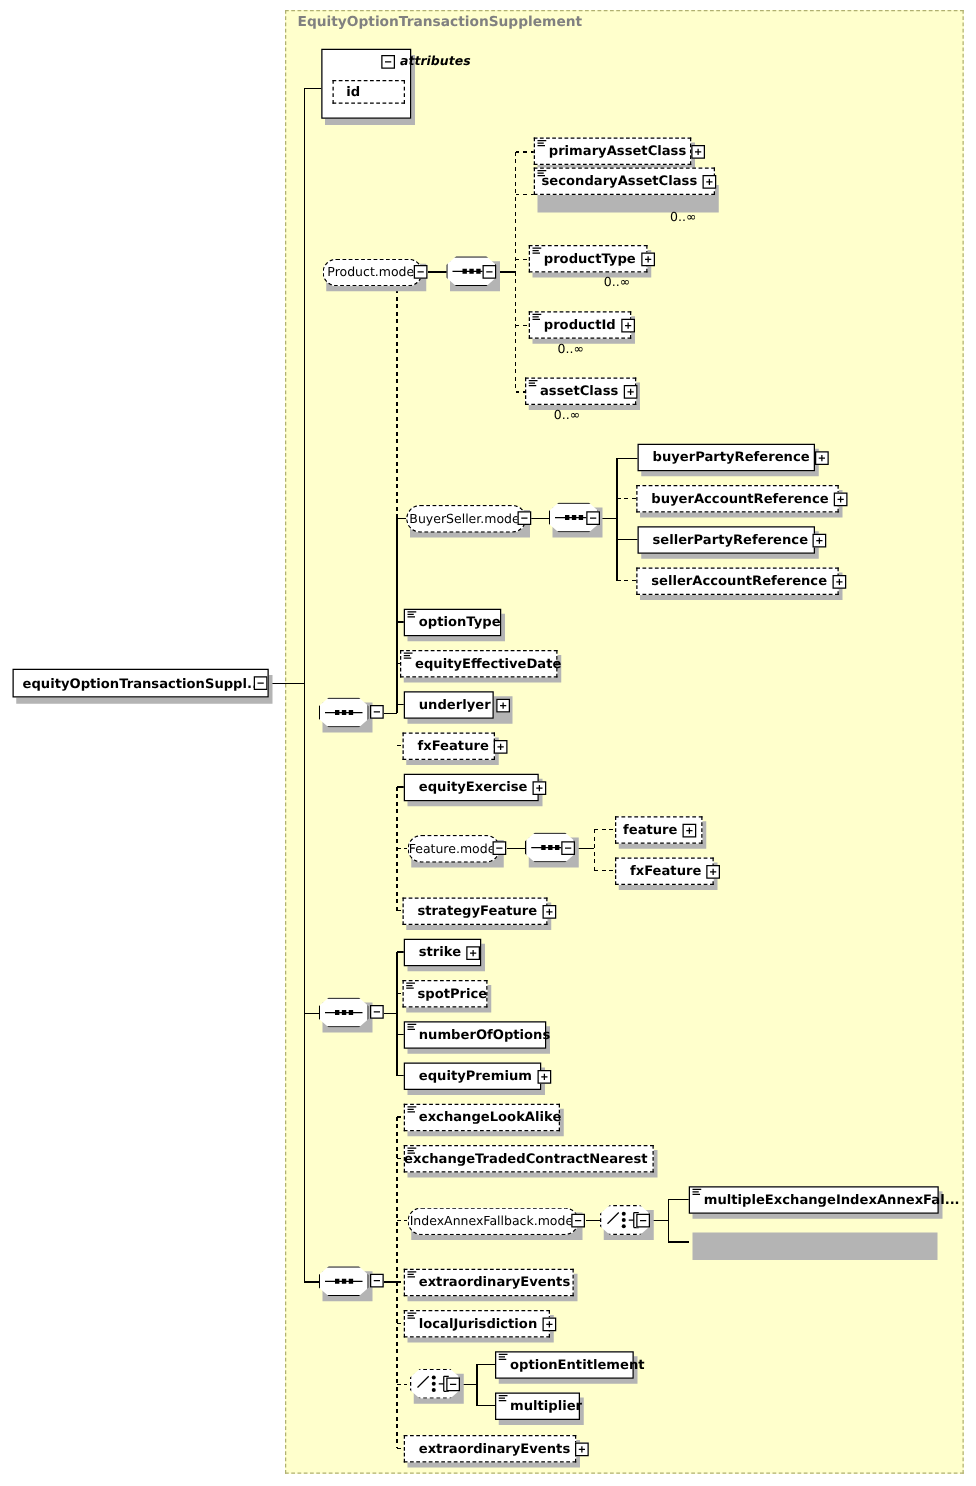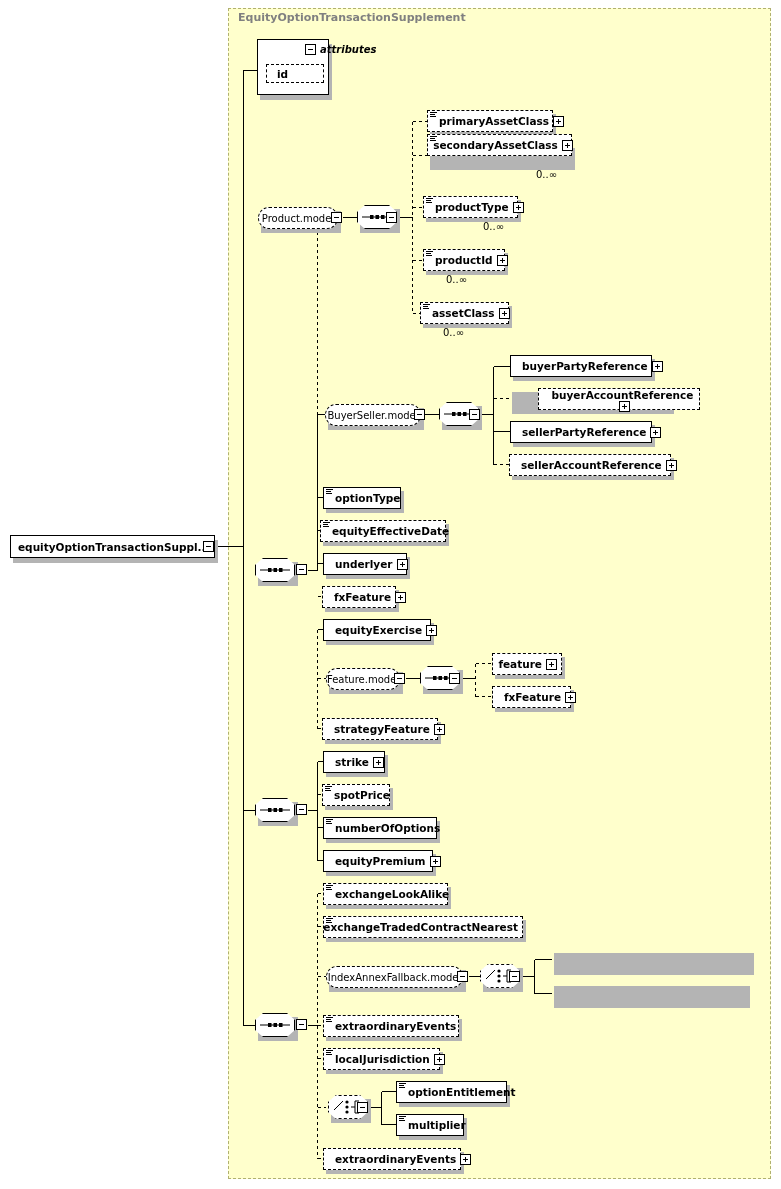--- a/index.html
+++ b/index.html
@@ -501,21 +501,21 @@
   </div>
   <span class="mult" style="left:443px; top:327px;">0..∞</span>
 
   <div class="shadow" style="left:513px; top:359px; width:142px; height:22px;"></div>
   <div class="node solid" style="left:510px; top:355px; width:142px;">
     <span>buyerPartyReference</span>
     <span class="toggle plus inline"></span>
   </div>
 
   <div class="shadow" style="left:512px; top:392px; width:162px; height:22px;"></div>
-  <div class="node dashed" style="left:538px; top:388px; width:162px;flex-direction:column;">
+  <div class="node dashed" style="left:509px; top:388px; width:162px;">
     <span>buyerAccountReference</span>
     <span class="toggle plus inline"></span>
   </div>
 
   <div class="shadow" style="left:513px; top:425px; width:142px; height:22px;"></div>
   <div class="node solid" style="left:510px; top:421px; width:142px;">
     <span>sellerPartyReference</span>
     <span class="toggle plus inline"></span>
   </div>
 
@@ -539,21 +539,21 @@
   <div class="node dashed" style="left:320px; top:520px; width:126px;">
     <span class="eqicon">
         <i></i>
         <i></i>
         <i></i>
       </span>
     <span>equityEffectiveDate</span>
   </div>
 
   <div class="shadow" style="left:326px; top:557px; width:84px; height:22px;"></div>
-  <div class="node solid" style="left:323px; top:553px; width:84px;">
+  <div class="node solid" style="left:323px; top:553px; width:72px;">
     <span>underlyer</span>
     <span class="toggle plus inline"></span>
   </div>
 
   <div class="shadow" style="left:325px; top:590px; width:74px; height:22px;"></div>
   <div class="node dashed" style="left:322px; top:586px; width:74px;">
     <span>fxFeature</span>
     <span class="toggle plus inline"></span>
   </div>
 
@@ -627,20 +627,28 @@
   <div class="node dashed" style="left:323px; top:916px; width:200px;justify-content:flex-end;">
     <span class="eqicon">
         <i></i>
         <i></i>
         <i></i>
       </span>
     <span>exchangeTradedContractNearest</span>
   </div>
 
   <div class="shadow" style="left:554px; top:953px; width:200px; height:22px;"></div>
+  <div class="node solid" style="left:551px; top:949px; width:200px;">
+    <span class="eqicon">
+        <i></i>
+        <i></i>
+        <i></i>
+      </span>
+    <span>multipleExchangeIndexAnnexFal...</span>
+  </div>
 
   <div class="shadow" style="left:554px; top:986px; width:196px; height:22px;"></div>
 
   <div class="shadow" style="left:326px; top:1019px; width:136px; height:22px;"></div>
   <div class="node dashed" style="left:323px; top:1015px; width:136px;">
     <span class="eqicon">
         <i></i>
         <i></i>
         <i></i>
       </span>

